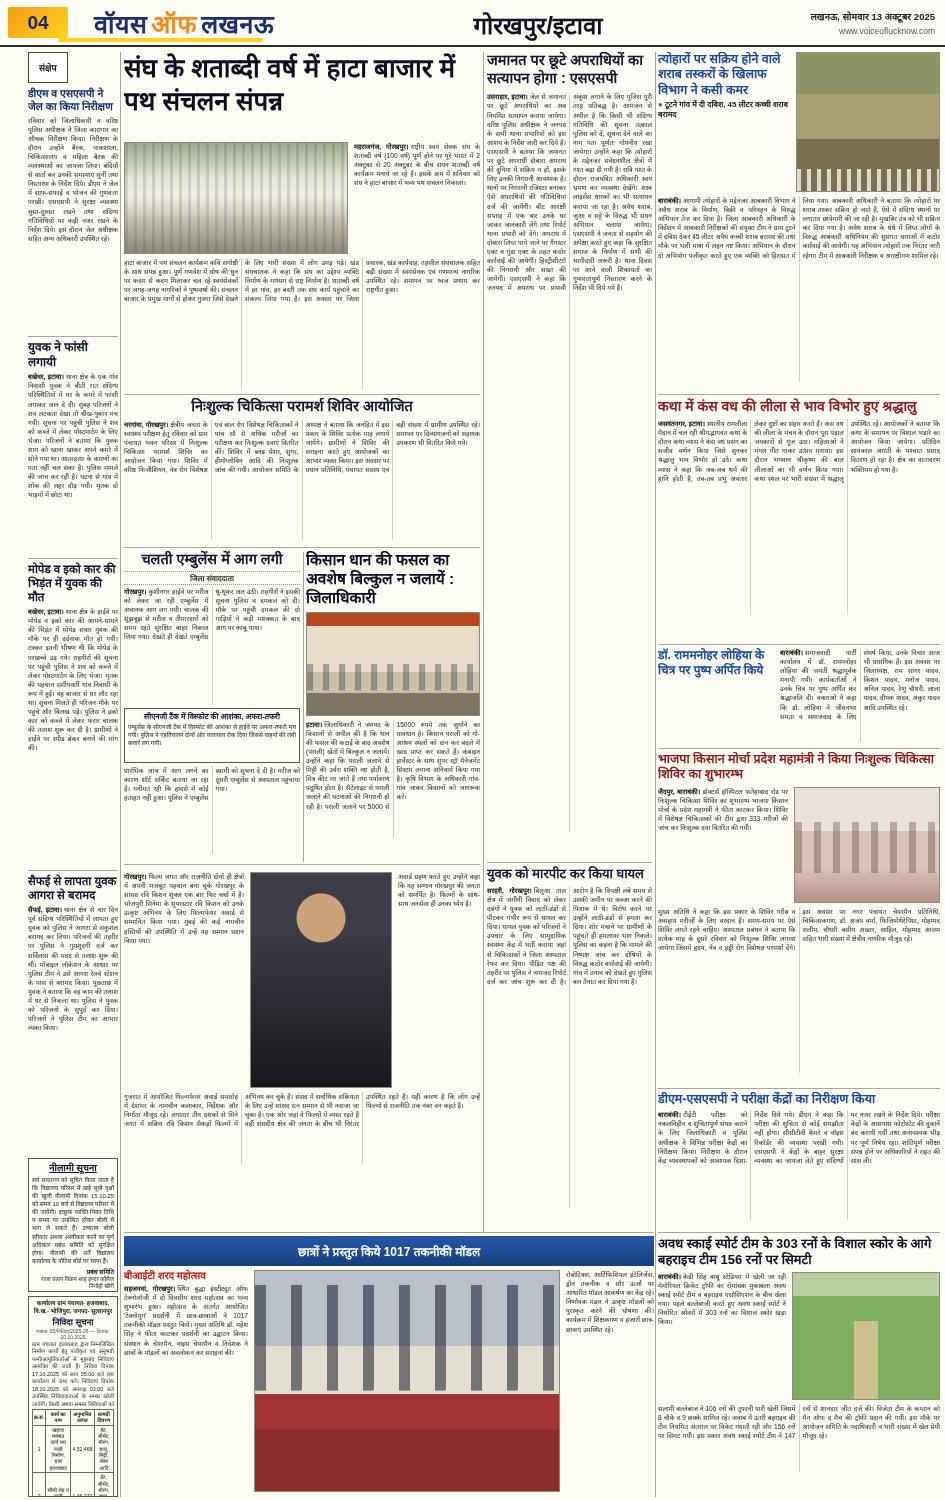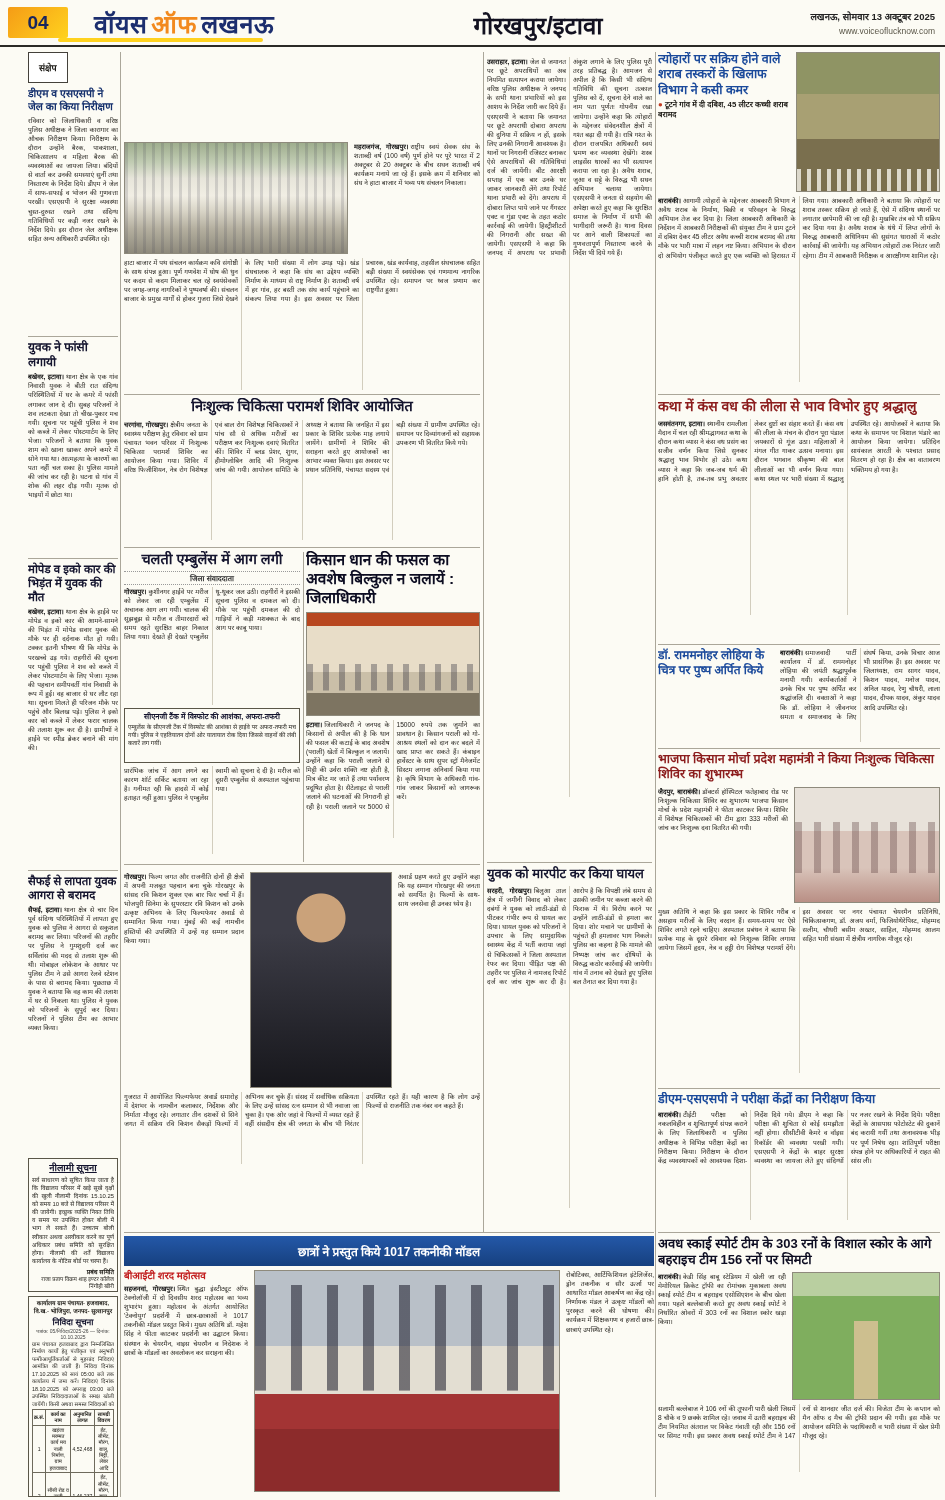--- a/index.html
+++ b/index.html
@@ -131,20 +131,23 @@
             <td>2</td>
             <td>सीसी रोड व नाली निर्माण कार्य</td>
             <td>1,46,237</td>
             <td>ईंट, सीमेंट, मौरंग, बालू, सरिया, लेबर आदि</td>
           </tr>
         </tbody>
     </table>
 
   </div>
 
+  <div class="art" style="left:124px;top:52px;width:356px;height:88px">
+    <div class="hl navy" style="font-size:26px;line-height:1.28;font-weight:800">संघ के शताब्दी वर्ष में हाटा बाजार में पथ संचलन संपन्न</div>
+  </div>
 
   <div class="art" style="left:124px;top:142px;width:356px;height:112px;display:flex;gap:6px">
     <div class="photo" style="width:224px;height:112px;background:
       repeating-linear-gradient(90deg, rgba(70,70,85,.18) 0 3px, rgba(0,0,0,0) 3px 9px),
       linear-gradient(180deg,#9fae8e 0%,#c2cdb4 18%,#e7e5da 32%,#f1eee4 48%,#d8d4c6 62%,#b4af9f 78%,#8e8a7c 100%)"></div>
     <div class="b" style="flex:1;height:112px"><span class="dl">महराजगंज, गोरखपुर।</span><span>राष्ट्रीय स्वयं सेवक संघ के शताब्दी वर्ष (100 वर्ष) पूर्ण होने पर पूरे भारत में 2 अक्टूबर से 20 अक्टूबर के बीच सघन शताब्दी वर्ष कार्यक्रम मनाये जा रहे हैं। इसके क्रम में शनिवार को संघ ने हाटा बाजार में भव्य पथ संचलन निकाला।</span></div>
   </div>
 
   <div class="art" style="left:124px;top:258px;width:356px;height:132px">
     <div class="b c3" style="height:132px">हाटा बाजार में पथ संचलन कार्यक्रम कवि संगोष्ठी के साथ संपन्न हुआ। पूर्ण गणवेश में घोष की धुन पर कदम से कदम मिलाकर चल रहे स्वयंसेवकों पर जगह-जगह नागरिकों ने पुष्पवर्षा की। संचलन बाजार के प्रमुख मार्गों से होकर गुजरा जिसे देखने के लिए भारी संख्या में लोग उमड़ पड़े। खंड संघचालक ने कहा कि संघ का उद्देश्य व्यक्ति निर्माण के माध्यम से राष्ट्र निर्माण है। शताब्दी वर्ष में हर गांव, हर बस्ती तक संघ कार्य पहुंचाने का संकल्प लिया गया है। इस अवसर पर जिला प्रचारक, खंड कार्यवाह, तहसील संघचालक सहित बड़ी संख्या में स्वयंसेवक एवं गणमान्य नागरिक उपस्थित रहे। समापन पर ध्वज प्रणाम कर राष्ट्रगीत हुआ।</div>
@@ -193,20 +196,21 @@
         <div class="b" style="height:206px;margin-top:2px"><span class="dl">सहजनवां, गोरखपुर।</span><span>स्थित बुद्धा इंस्टीट्यूट ऑफ टेक्नोलॉजी में दो दिवसीय शरद महोत्सव का भव्य शुभारंभ हुआ। महोत्सव के अंतर्गत आयोजित 'टेक्नोयुग' प्रदर्शनी में छात्र-छात्राओं ने 1017 तकनीकी मॉडल प्रस्तुत किये। मुख्य अतिथि डॉ. महेश सिंह ने फीता काटकर प्रदर्शनी का उद्घाटन किया। संस्थान के चेयरमैन, वाइस चेयरमैन व निदेशक ने छात्रों के मॉडलों का अवलोकन कर सराहना की।</span></div>
       </div>
       <div class="photo" style="width:306px;height:222px;background:
         repeating-linear-gradient(90deg, rgba(25,25,40,.55) 0 11px, rgba(0,0,0,0) 11px 36px) 0 12%/100% 48% no-repeat,
         linear-gradient(180deg,#b9c0c8 0 34%,#e3ded2 34% 56%,#a33434 56% 72%,#8c2b2b 72% 100%)"></div>
       <div class="b" style="flex:1;height:222px">रोबोटिक्स, आर्टिफिशियल इंटेलिजेंस, ड्रोन तकनीक व सौर ऊर्जा पर आधारित मॉडल आकर्षण का केंद्र रहे। निर्णायक मंडल ने उत्कृष्ट मॉडलों को पुरस्कृत करने की घोषणा की। कार्यक्रम में शिक्षकगण व हजारों छात्र-छात्राएं उपस्थित रहे।</div>
     </div>
   </div>
 
   <div class="art" style="left:487px;top:52px;width:165px;height:806px">
+    <div class="hl" style="font-size:14.5px">जमानत पर छूटे अपराधियों का सत्यापन होगा : एसएसपी</div>
     <div class="b c2" style="height:740px;margin-top:5px"><span class="dl">उसराहार, इटावा।</span><span>जेल से जमानत पर छूटे अपराधियों का अब नियमित सत्यापन कराया जायेगा। वरिष्ठ पुलिस अधीक्षक ने जनपद के सभी थाना प्रभारियों को इस आशय के निर्देश जारी कर दिये हैं। एसएसपी ने बताया कि जमानत पर छूटे अपराधी दोबारा अपराध की दुनिया में सक्रिय न हों, इसके लिए उनकी निगरानी आवश्यक है। थानों पर निगरानी रजिस्टर बनाकर ऐसे अपराधियों की गतिविधियां दर्ज की जायेंगी। बीट आरक्षी सप्ताह में एक बार उनके घर जाकर जानकारी लेंगे तथा रिपोर्ट थाना प्रभारी को देंगे। अपराध में दोबारा लिप्त पाये जाने पर गैंगस्टर एक्ट व गुंडा एक्ट के तहत कठोर कार्रवाई की जायेगी। हिस्ट्रीशीटरों की निगरानी और सख्त की जायेगी। एसएसपी ने कहा कि जनपद में अपराध पर प्रभावी अंकुश लगाने के लिए पुलिस पूरी तरह प्रतिबद्ध है। आमजन से अपील है कि किसी भी संदिग्ध गतिविधि की सूचना तत्काल पुलिस को दें, सूचना देने वाले का नाम पता पूर्णतः गोपनीय रखा जायेगा। उन्होंने कहा कि त्योहारों के मद्देनजर संवेदनशील क्षेत्रों में गश्त बढ़ा दी गयी है। रात्रि गश्त के दौरान राजपत्रित अधिकारी स्वयं भ्रमण कर व्यवस्था देखेंगे। शस्त्र लाइसेंस धारकों का भी सत्यापन कराया जा रहा है। अवैध शराब, जुआ व सट्टे के विरुद्ध भी सघन अभियान चलाया जायेगा। एसएसपी ने जनता से सहयोग की अपेक्षा करते हुए कहा कि सुरक्षित समाज के निर्माण में सभी की भागीदारी जरूरी है। थाना दिवस पर आने वाली शिकायतों का गुणवत्तापूर्ण निस्तारण करने के निर्देश भी दिये गये हैं।</span></div>
   </div>
 
   <div class="art" style="left:487px;top:866px;width:165px;height:364px">
     <div class="hl" style="font-size:13px">युवक को मारपीट कर किया घायल</div>
     <div class="b c2" style="height:322px;margin-top:4px"><span class="dl">सरहरी, गोरखपुर।</span><span>बिलुआ ताल क्षेत्र में जमीनी विवाद को लेकर दबंगों ने युवक को लाठी-डंडों से पीटकर गंभीर रूप से घायल कर दिया। घायल युवक को परिजनों ने उपचार के लिए सामुदायिक स्वास्थ्य केंद्र में भर्ती कराया जहां से चिकित्सकों ने जिला अस्पताल रेफर कर दिया। पीड़ित पक्ष की तहरीर पर पुलिस ने नामजद रिपोर्ट दर्ज कर जांच शुरू कर दी है। आरोप है कि विपक्षी लंबे समय से उसकी जमीन पर कब्जा करने की फिराक में थे। विरोध करने पर उन्होंने लाठी-डंडों से हमला कर दिया। शोर मचाने पर ग्रामीणों के पहुंचते ही हमलावर भाग निकले। पुलिस का कहना है कि मामले की निष्पक्ष जांच कर दोषियों के विरुद्ध कठोर कार्रवाई की जायेगी। गांव में तनाव को देखते हुए पुलिस बल तैनात कर दिया गया है।</span></div>
   </div>
 
   <div class="art" style="left:658px;top:52px;width:282px;height:338px">
     <div style="display:flex;gap:6px">

